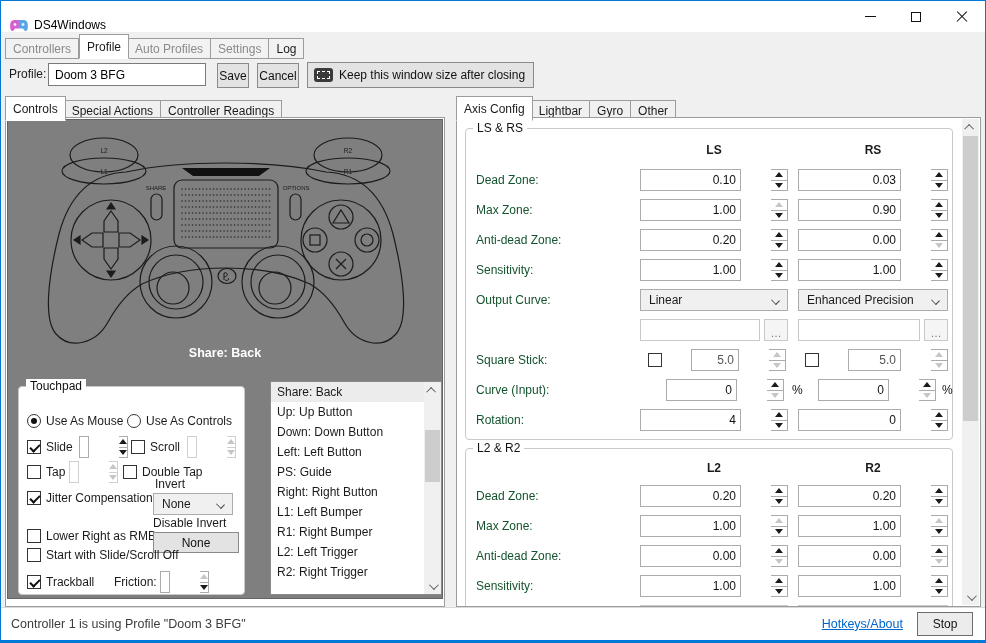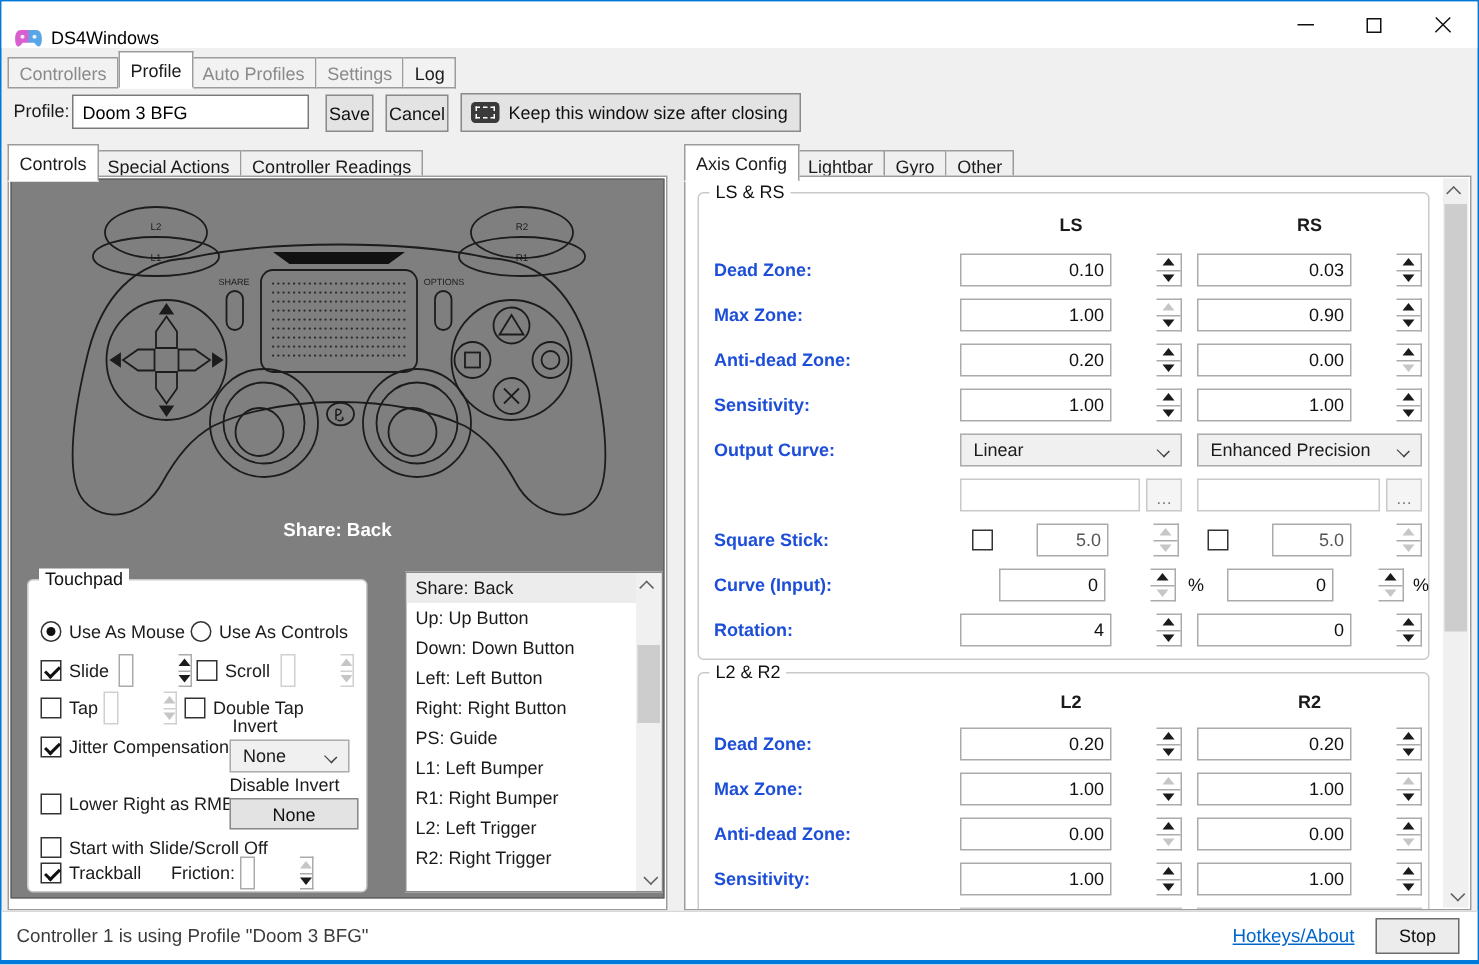--- a/index.html
+++ b/index.html
@@ -96,21 +96,21 @@
   .vs-up { top:0; } .vs-dn { bottom:0; }
   .chev-up { width:7px; height:7px; border-left:1.4px solid #606060; border-top:1.4px solid #606060; transform:rotate(45deg) translateY(2px); }
   .chev-dn { width:7px; height:7px; border-right:1.4px solid #606060; border-bottom:1.4px solid #606060; transform:rotate(45deg) translateY(-2px); }
   .vs-thumb { position:absolute; left:1px; width:15px; background:#cdcdcd; }
 
   
   .axis-scroll { position:absolute; right:1px; top:1px; bottom:1px; width:17px; background:#f0f0f0; }
   .ls-gb { left:8px; top:10px; width:488px; height:312px; }
   .l2-gb { left:8px; top:330px; width:488px; height:230px; }
   .g-row { position:absolute; left:0; right:0; height:24px; }
-  .g-label { position:absolute; left:10px; top:4px; color:#1d4ed8;font-weight:bold; }
+  .g-label { position:absolute; left:10px; top:4px; color:#14532d; }
   .col-hdr { position:absolute; top:0; font-weight:bold; text-align:center; }
   .hdr1 { left:174px; width:148px; } .hdr2 { left:332px; width:150px; }
   .pos-l { position:absolute; left:174px; width:148px; }
   .pos-r { position:absolute; left:332px; width:150px; }
   .input-plain { border:1px solid #c9c9c9; background:#fff; height:22px; font:12px "Liberation Sans",sans-serif; padding:0 4px; }
   .browse-btn { position:absolute; width:24px; height:22px; border:1px solid #c9c9c9; background:#f5f5f5; color:#777;
                 display:flex; align-items:flex-end; justify-content:center; font-size:11px; line-height:14px; }
   .pct { position:absolute; top:4px; color:#111; }
 
   
@@ -320,21 +320,21 @@
           <span class="chev"></span>
         </div>
 
         <div class="tp-item" style="left:8px; top:141px;">
           <span class="cb"></span>
           <span>Lower Right as RMB</span>
         </div>
         <span style="position:absolute; left:134px; top:129px;">Disable Invert</span>
         <button class="btn" style="position:absolute; left:134px; top:145px; width:86px; height:21px;">None</button>
 
-        <div class="tp-item" style="left:8px; top:170px;">
+        <div class="tp-item" style="left:8px; top:160px;">
           <span class="cb"></span>
           <span>Start with Slide/Scroll Off</span>
         </div>
         <div class="tp-item" style="left:8px; top:187px;">
           <span class="cb checked"></span>
           <span>Trackball</span>
         </div>
         <span style="position:absolute; left:95px; top:188px;">Friction:</span>
         <div class="spin" style="position:absolute; left:141px; top:184px; width:21px;">
           <input class="si" readonly="" value="10" style="">
@@ -348,22 +348,22 @@
             </div>
         </div>
       </div>
 
       <div class="bindings-list">
         <div class="lb-items">
             <div class="lb-item selected">Share: Back</div>
             <div class="lb-item">Up: Up Button</div>
             <div class="lb-item">Down: Down Button</div>
             <div class="lb-item">Left: Left Button</div>
+            <div class="lb-item">PS: Guide</div>
             <div class="lb-item">Right: Right Button</div>
-            <div class="lb-item">PS: Guide</div>
             <div class="lb-item">L1: Left Bumper</div>
             <div class="lb-item">R1: Right Bumper</div>
             <div class="lb-item">L2: Left Trigger</div>
             <div class="lb-item">R2: Right Trigger</div>
           </div>
         <div class="vscroll">
           <div class="vs-arrow vs-up">
               <span class="chev-up"></span>
             </div>
           <div class="vs-thumb" style="top:48px; height:52px;"></div>

